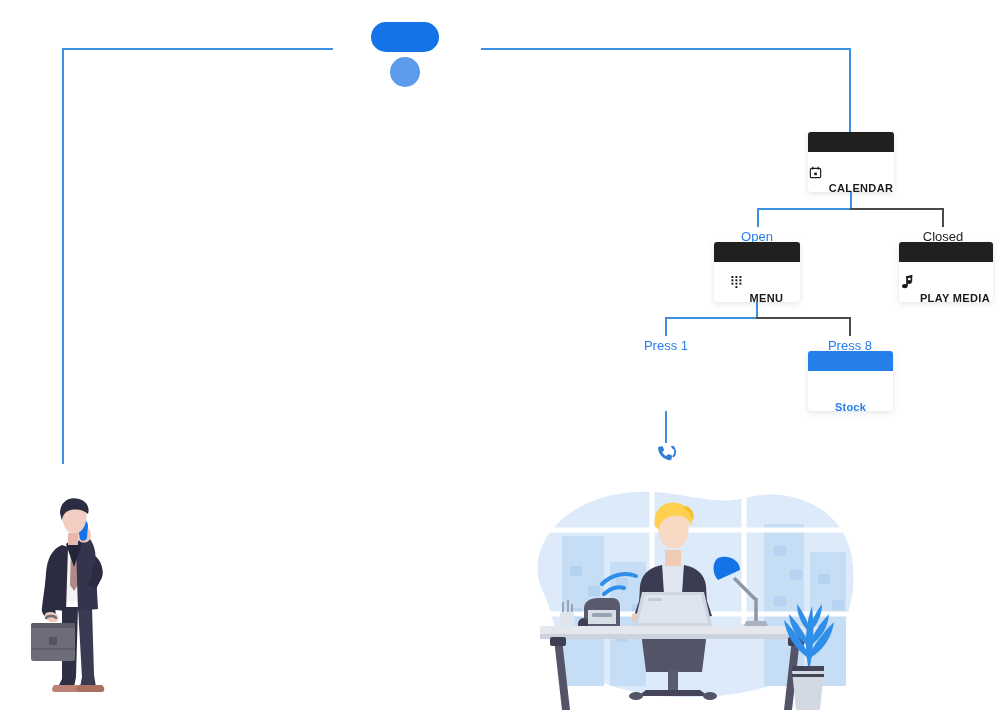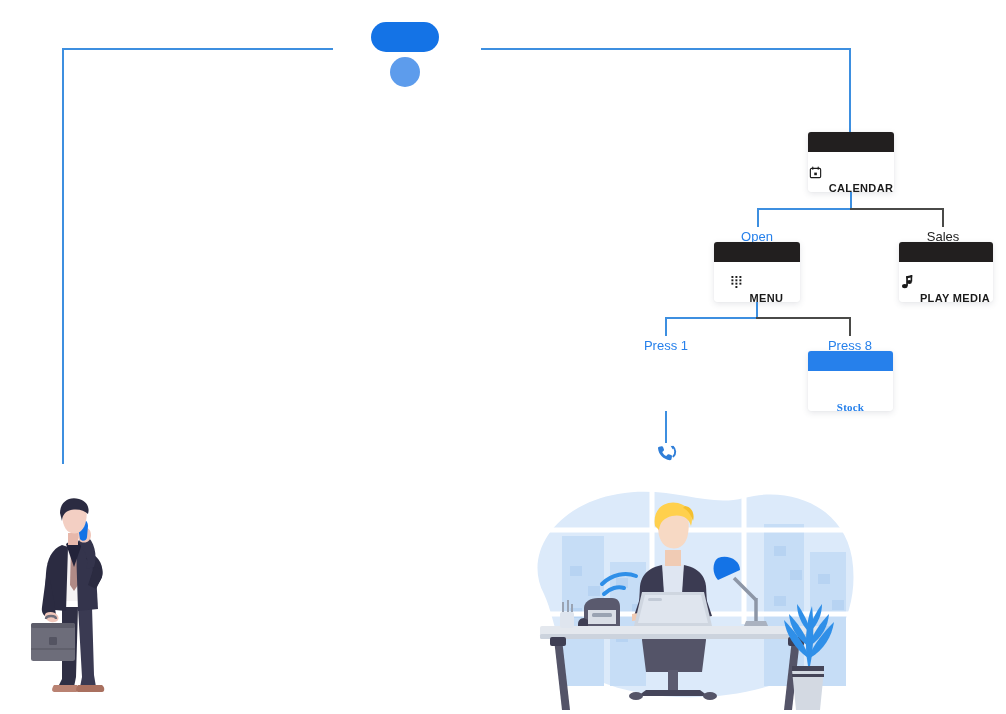--- a/index.html
+++ b/index.html
@@ -138,21 +138,21 @@
   <div class="line blue" style="left:850px; top:192px; width:2px; height:17px;"></div>
 
   <div class="line blue" style="left:757px; top:208px; width:95px; height:2px;"></div>
   <div class="line dark" style="left:850px; top:208px; width:94px; height:2px;"></div>
 
   <div class="line blue" style="left:757px; top:208px; width:2px; height:19px;"></div>
 
   <div class="line dark" style="left:942px; top:208px; width:2px; height:19px;"></div>
 
   <div class="branch-label blue" style="left:717px; top:229px; width:80px;">Open</div>
-  <div class="branch-label dark" style="left:903px; top:229px; width:80px;">Sales</div>
+  <div class="branch-label dark" style="left:903px; top:229px; width:80px;">Closed</div>
 
   <div class="node dark" style="left:714px; top:242px; width:86px;">
     <div class="node-head"></div>
     <div class="node-body">
       <span class="node-icon">
         <svg width="12" height="13" viewBox="0 0 12 14" aria-hidden="true">
           <g fill="#1a1a1a">
             <rect x="0" y="0" width="2.1" height="2.1"></rect>
             <rect x="4.3" y="0" width="2.1" height="2.1"></rect>
             <rect x="8.6" y="0" width="2.1" height="2.1"></rect>
@@ -191,21 +191,21 @@
   <div class="line blue" style="left:756px; top:302px; width:2px; height:16px;"></div>
   <div class="line blue" style="left:665px; top:317px; width:93px; height:2px;"></div>
   <div class="line dark" style="left:756px; top:317px; width:94px; height:2px;"></div>
   <div class="line blue" style="left:665px; top:317px; width:2px; height:19px;"></div>
   <div class="line dark" style="left:849px; top:317px; width:2px; height:19px;"></div>
 
   <div class="branch-label blue" style="left:626px; top:338px; width:80px;">Press 1</div>
   <div class="branch-label blue" style="left:810px; top:338px; width:80px;">Press 8</div>
 
 
-  <div class="node blue" style="left:808px; top:351px; width:85px;font-family:Liberation Serif, serif;">
+  <div class="node blue" style="left:808px; top:351px; width:85px;">
     <div class="node-head"></div>
     <div class="node-body">
       <span class="node-label">Stock</span>
     </div>
   </div>
 
   <div class="line blue" style="left:665px; top:411px; width:2px; height:32px;"></div>
 
   <div class="terminal-icon" style="left:655px; top:443px;">
     <svg width="22" height="22" viewBox="0 0 24 24" aria-hidden="true">

